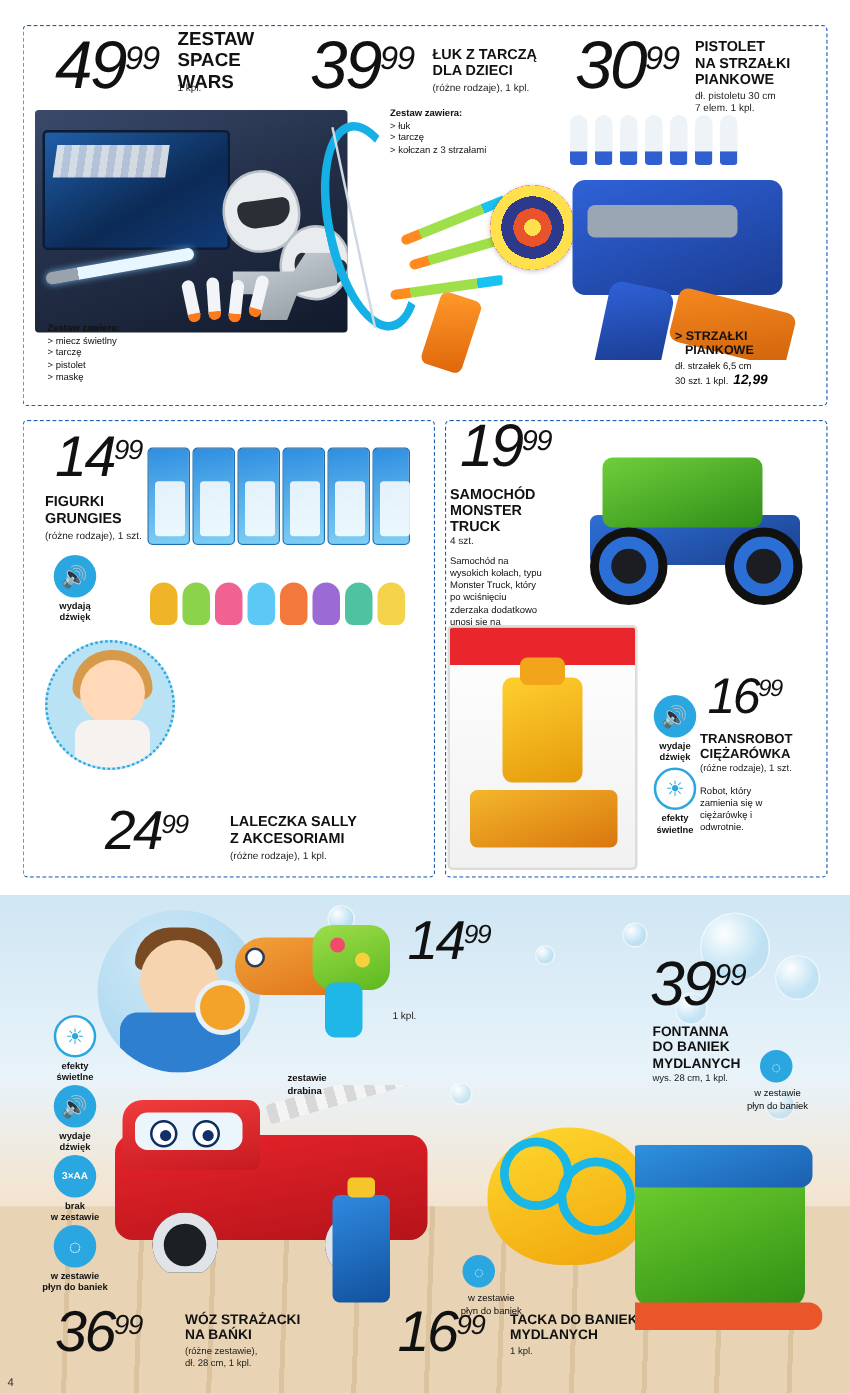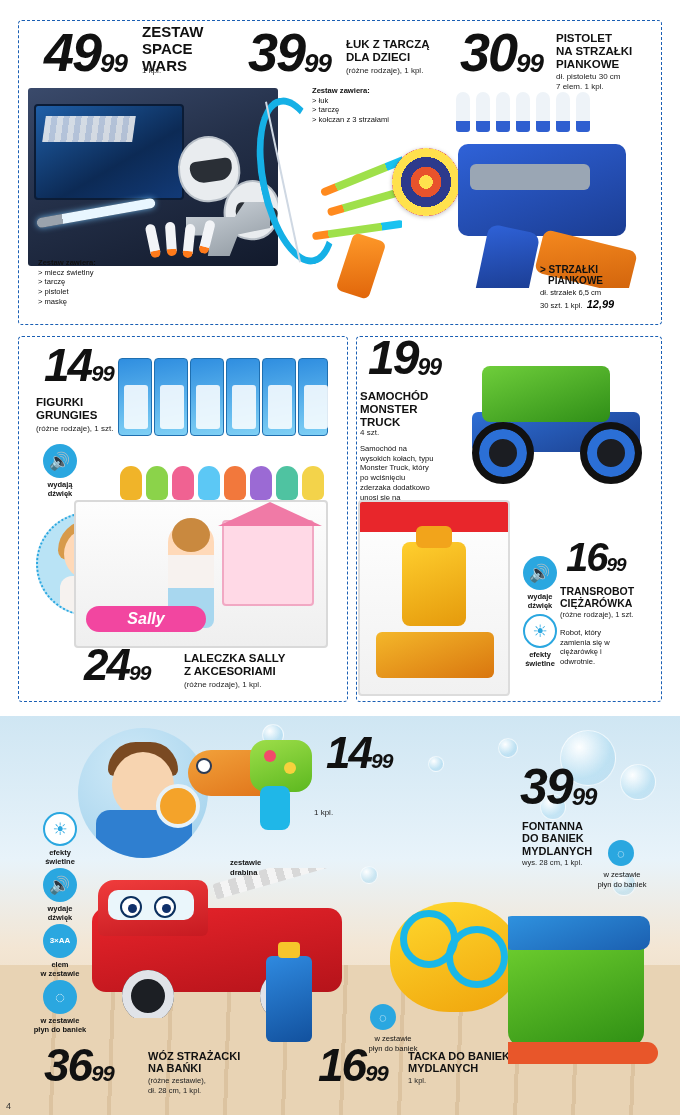--- a/index.html
+++ b/index.html
@@ -6,21 +6,21 @@
   body {
     width: 680px; height: 1115px;
     font-family: "Liberation Sans", sans-serif;
     background: #ffffff;
     position: relative;
     overflow: hidden;
   }
   .page { position: relative; width: 680px; height: 1115px; }
 
   
-  .price { display: inline-flex; align-items: flex-end; color: #111; font-weight: 700; letter-spacing: -2px; }
+  .price { display: inline-flex; align-items: flex-start; color: #111; font-weight: 400; letter-spacing: -2px; }
   .price .int { line-height: 0.85; font-style: italic; }
   .price .dec { font-style: italic; line-height: 1; letter-spacing: -1px; }
 
   .dashed-box {
     position: absolute;
     border: 1.5px dashed #1a5fb4;
     border-radius: 4px;
   }
 
   .ttl { font-weight: 800; color: #111; line-height: 1.12; text-transform: uppercase; }
@@ -400,25 +400,20 @@
     <div class="fig" style="left:160px; background:#4fc3a1;"></div>
     <div class="fig" style="left:186px; background:#f3d34a;"></div>
   </div>
 
   <div id="sally-circle" style="left:36px; top:512px; width:104px; height:104px;">
     <div class="hair"></div>
     <div class="head"></div>
     <div class="body"></div>
   </div>
 
-  <div class="imgbox" id="sally" style="left:74px; top:500px; width:254px; height:148px;">
-    <div class="house"></div>
-    <div class="doll"></div>
-    <div class="label">Sally</div>
-  </div>
 
   <div class="price" style="position:absolute; left:84px; top:646px;">
     <span class="int" style="font-size:44px;">24</span>
     <span class="dec" style="font-size:21px; margin-top:3px;">99</span>
   </div>
   <div class="ttl" style="position:absolute; left:184px; top:652px; font-size:11.5px;">
     <div>LALECZKA SALLY</div>
     <div>Z AKCESORIAMI</div>
   </div>
   <div class="sub" style="position:absolute; left:184px; top:680px; font-size:8px;">(różne rodzaje), 1 kpl.</div>
@@ -522,21 +517,21 @@
       <div class="cap">
         <span>wydaje</span><br>
         <span>dźwięk</span>
       </div>
     </div>
     <div class="chip" style="left:32px; top:208px;">
       <div class="circle" style="font-size:8px; font-weight:700;">
           <span>3×AA</span>
         </div>
       <div class="cap">
-        <span>elem</span><br>
+        <span>brak</span><br>
         <span>w zestawie</span>
       </div>
     </div>
     <div class="chip" style="left:32px; top:264px;">
       <div class="circle">◌</div>
       <div class="cap">
         <span>w zestawie</span><br>
         <span>płyn do baniek</span>
       </div>
     </div>

